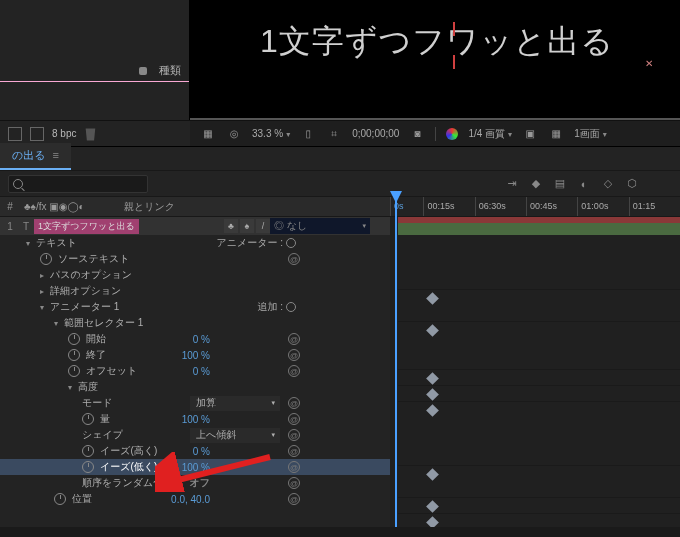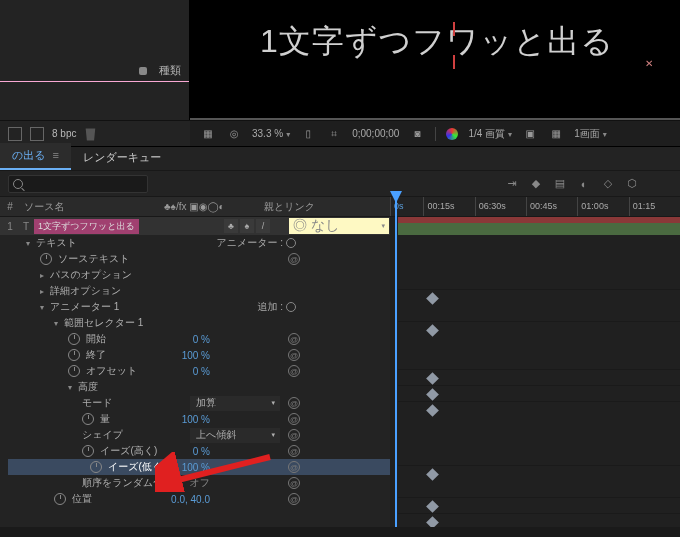--- a/index.html
+++ b/index.html
@@ -61,40 +61,40 @@
 .ch-src { width:140px; padding-left:4px; }
 .ch-sw { width:100px; padding-left:4px; }
 .ch-par { padding-left:4px; }
 
 
 .layer-row { position:absolute; left:0; top:70px; width:390px; height:18px; display:flex; align-items:center; background:#323232; font-size:10px; }
 .layer-num { width:20px; text-align:center; color:#888; }
 .layer-chip { background:#a04070; color:#ddd; padding:1px 4px; font-size:9px; margin-left:2px; }
 .layer-sw { margin-left:auto; margin-right:120px; display:flex; gap:2px; }
 .sw-box { width:14px; height:14px; background:#3a3a3a; font-size:9px; display:flex; align-items:center; justify-content:center; color:#aaa; }
-.layer-drop { position:absolute; right:1px; width:100px; height:16px; background:#fef9c3; color:#888; font-size:14px; display:flex; align-items:center; padding:0 4px; }
+.layer-drop { position:absolute; right:20px; width:100px; height:16px; background:#0f172a; color:#888; font-size:10px; display:flex; align-items:center; padding:0 4px; }
 .layer-drop::after { content:"▾"; margin-left:auto; font-size:7px; }
 
 
 .track-area { position:absolute; left:390px; top:70px; right:0; bottom:10px; background:#202020; }
 .track-bar-red { position:absolute; left:8px; right:0; top:0; height:6px; background:#8a3838; }
 .track-bar-green { position:absolute; left:8px; right:0; top:6px; height:12px; background:#4a6a40; }
 .key-line { position:absolute; left:8px; right:0; height:16px; border-top:1px solid #1a1a1a; }
 .key-diamond { position:absolute; width:9px; height:9px; background:#9099a5; transform:rotate(45deg); top:4px; left:30px; }
 
 
 .props { position:absolute; left:0; top:88px; width:390px; bottom:10px; overflow:hidden; }
 .prop-row { display:flex; align-items:center; height:16px; padding-left:12px; font-size:10px; color:#b0b0b0; }
-.prop-row.sel { background:#3a4a60; color:#fff;margin-left:8px; }
+.prop-row.sel { background:#3a4a60; color:#fff; }
 .tw { width:10px; font-size:8px; color:#888; cursor:pointer; }
 .stopwatch { width:12px; height:12px; border:1px solid #888; border-radius:50%; margin-right:6px; position:relative; }
 .stopwatch::after { content:""; position:absolute; width:1px; height:4px; background:#888; left:5px; top:1px; }
 .prop-label { flex:0 0 auto; }
 .prop-val { color:#5a9bd5; margin-left:auto; margin-right:180px; cursor:pointer; }
-.prop-val.off { color:#888; }
+.prop-val.off { color:#888;font-weight:bold; }
 .prop-drop { width:90px; height:15px; background:#2a2a2a; font-size:10px; display:flex; align-items:center; padding:0 6px; margin-left:auto; margin-right:110px; position:relative; }
 .prop-drop::after { content:"▾"; position:absolute; right:5px; font-size:7px; }
 .spiral { position:absolute; right:90px; width:12px; height:12px; border:1px solid #777; border-radius:50%; font-size:8px; display:flex; align-items:center; justify-content:center; color:#777; }
 .add-btn { margin-left:auto; margin-right:94px; color:#aaa; display:flex; align-items:center; gap:3px; }
 .play-btn { width:10px; height:10px; border:1px solid #888; border-radius:50%; }
 .indent1 { padding-left:26px; }
 .indent2 { padding-left:40px; }
 .indent3 { padding-left:54px; }
 .indent4 { padding-left:68px; }
 .indent5 { padding-left:82px; }
@@ -148,21 +148,20 @@
   <span class="fb-icon">▣</span>
   <span class="fb-icon">▦</span>
   <span class="fb-drop">1画面</span>
 </div>
 
 <div class="timeline">
   <div class="tl-tabs">
     <div class="tab active">
       <span>の出る</span> <span class="tab-menu">≡</span>
     </div>
-    <div class="tab">レンダーキュー</div>
   </div>
 
   <div class="tl-search">
     <div class="search-box">
       <span class="search-glass"></span>
     </div>
     <div class="tl-icons">
       <span>⇥</span>
       <span>◆</span>
       <span>▤</span>
@@ -178,21 +177,20 @@
     <div class="ruler-tick">06:30s</div>
     <div class="ruler-tick">00:45s</div>
     <div class="ruler-tick">01:00s</div>
     <div class="ruler-tick">01:15</div>
   </div>
   <div class="playhead"></div>
   <div class="playhead-line"></div>
 
   <div class="col-head">
     <span class="ch-num">#</span>
-    <span class="ch-src">ソース名</span>
     <span class="ch-sw">♣♠/fx ▣◉◯◐</span>
     <span class="ch-par">親とリンク</span>
   </div>
 
   <div class="layer-row">
     <span class="layer-num">1</span>
     <span style="color:#888;margin:0 3px">T</span>
     <span class="layer-chip">1文字ずつフワッと出る</span>
     <div class="layer-sw">
       <span class="sw-box">♣</span>

